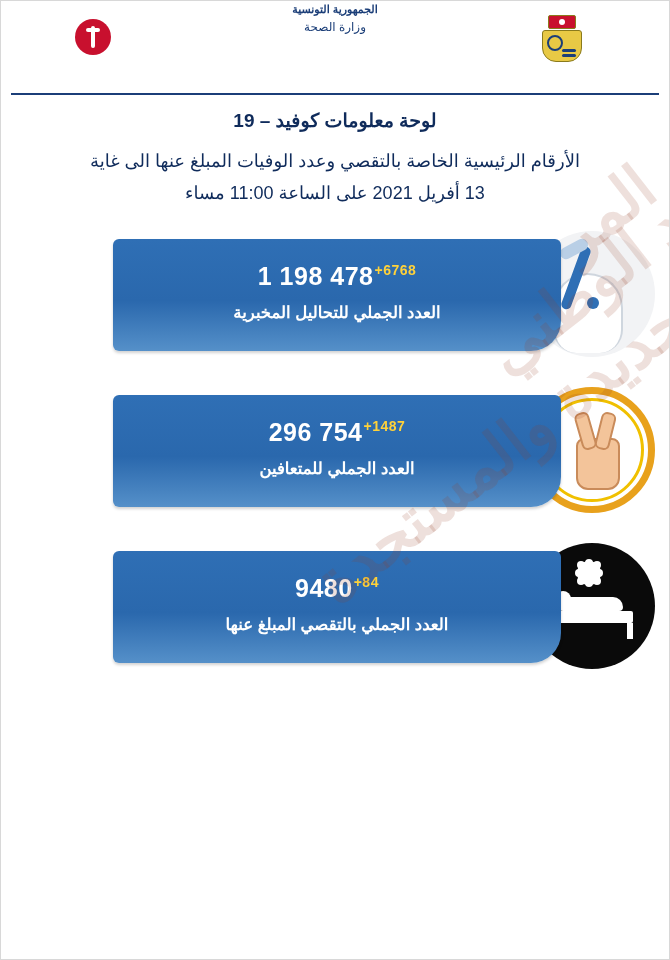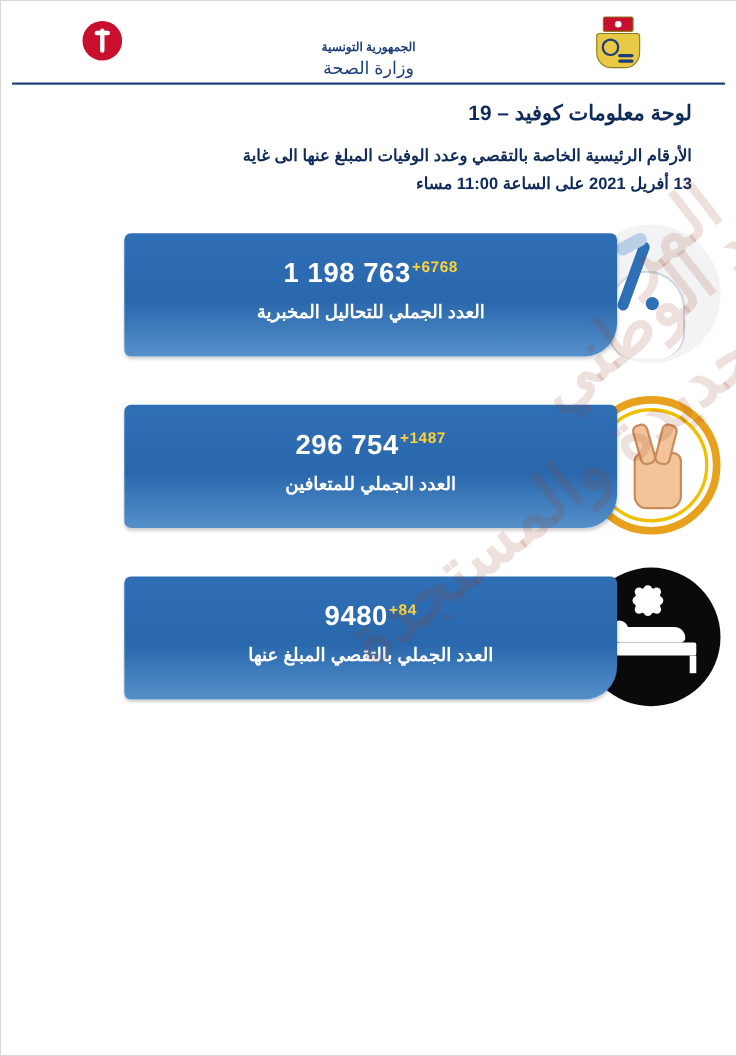--- a/index.html
+++ b/index.html
@@ -21,39 +21,39 @@
     width: 670px;
     height: 960px;
     box-sizing: border-box;
     border: 1px solid #d8d8d8;
     background: #ffffff;
   }
 
   
   .header {
     position: relative;
-    height: 74px;
+    height: 92px;
     display: flex;
-    align-items: flex-end;
+    align-items: flex-start;
     justify-content: center;
     padding: 0 14px;
     box-sizing: border-box;
   }
   .header-center {
     text-align: center;
     line-height: 1.5;
   }
   .header-line1 {
     font-size: 11px;
     font-weight: bold;
     color: #1b3e78;
     letter-spacing: 0;
   }
   .header-line2 {
-    font-size: 16px;
+    font-size: 12px;
     color: #1b3e78;
   }
   .emblem {
     position: absolute;
     right: 84px;
     top: 14px;
     width: 46px;
     height: 46px;
   }
   .emblem-shield {
@@ -152,31 +152,32 @@
   }
 
   .rule {
     height: 2px;
     background: #1b3e78;
     margin: 0 10px;
   }
 
   
   .title-block {
+    text-align: center;
     padding: 14px 40px 6px;
   }
   .main-title {
     font-size: 19px;
     font-weight: bold;
     color: #0f2b5b;
     margin-bottom: 14px;
   }
   .subtitle {
-    font-size: 15px;
-    font-weight: bold;
+    font-size: 18px;
+    font-weight: normal;
     color: #0f2b5b;
     line-height: 1.75;
   }
 
   
   .watermark {
     position: absolute;
     inset: 0;
     pointer-events: none;
     z-index: 3;
@@ -496,21 +497,21 @@
       <div class="icon-wrap">
         <div class="ic-tests">
           <div class="head"></div>
           <div class="swab"></div>
           <div class="swab2"></div>
           <div class="tip"></div>
         </div>
       </div>
       <div class="bar">
         <div class="bar-number">
-          <span>1 198 763</span><span class="bar-delta">+6768</span>
+          <span>1 198 478</span><span class="bar-delta">+6768</span>
         </div>
         <div class="bar-label">العدد الجملي للتحاليل المخبرية</div>
       </div>
     </div>
 
 
     <div class="stat-row">
       <div class="icon-wrap">
         <div class="ic-recovered">
           <div class="inner"></div>

